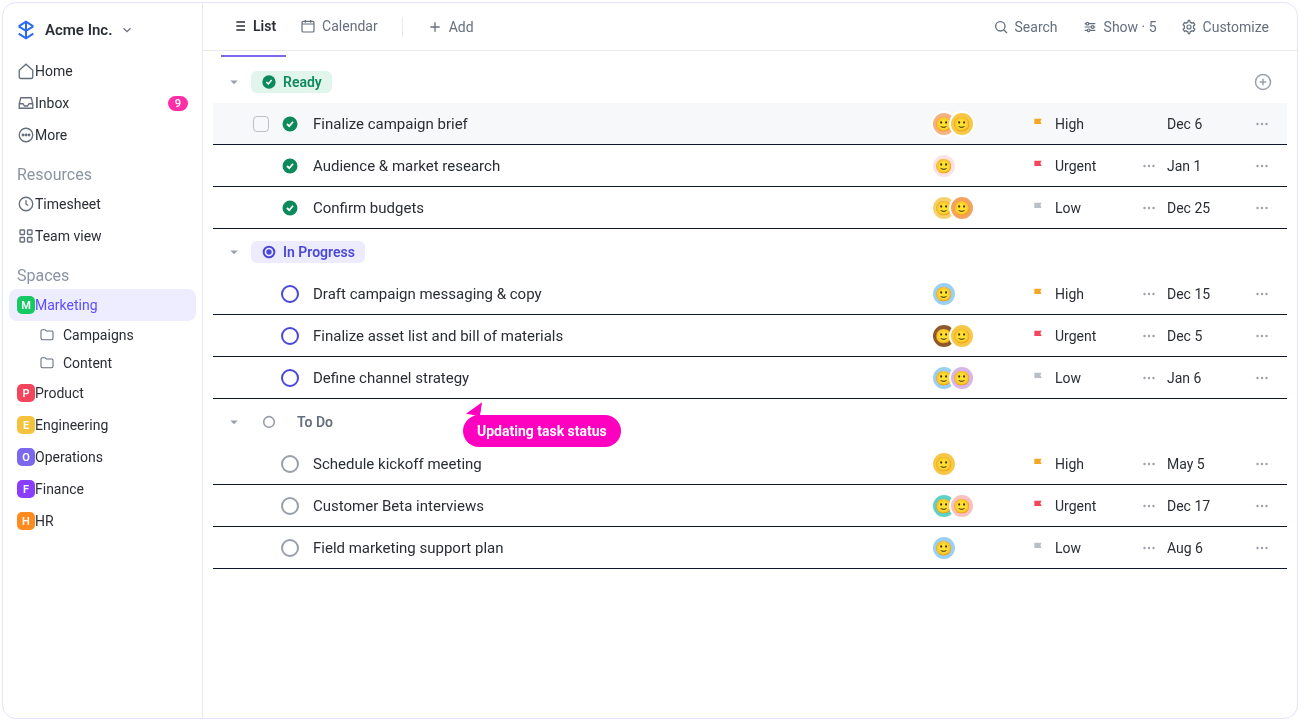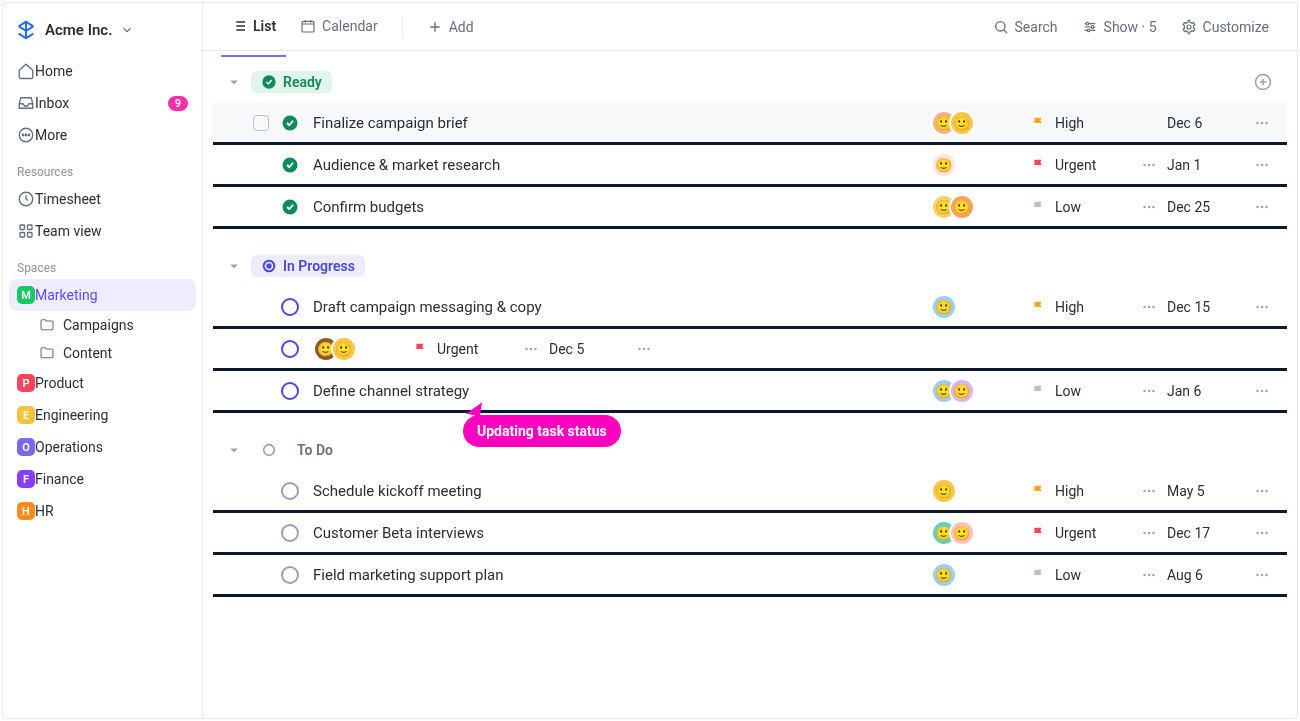--- a/index.html
+++ b/index.html
@@ -1,49 +1,49 @@
 <!DOCTYPE html>
 <html><head>
 <meta charset="utf-8">
 <style>
 * { box-sizing: border-box; margin: 0; padding: 0; }
 body { font-family: -apple-system, BlinkMacSystemFont, "Segoe UI", Roboto, sans-serif; font-size: 14px; color: #2a2e34; background: #fff; }
-.app { width: 1296px; height: 717px; margin: 2px; border: 1px solid #e4e4ff; border-radius: 4px; overflow: hidden; display: flex; background: #fff; position: relative; }
+.app { width: 1296px; height: 717px; margin: 2px; border: 1px solid #e4e4ff; border-radius: 14px; overflow: hidden; display: flex; background: #fff; position: relative; }
 .app::before { content:""; position:absolute; inset:-1px; border-radius:15px; background:linear-gradient(120deg,#4bd6e6,#a37bf0,#ff00c0); z-index:-1;}
 .sidebar { width: 200px; border-right: 1px solid #e8eaed; display: flex; flex-direction: column; padding: 10px 6px; }
 .ws-head { display:flex; align-items:center; gap:8px; padding:6px 6px 14px; }
 .ws-logo { width:22px; height:22px; color:#2b6af3; }
 .ws-name { font-weight:600; font-size:15px; }
 .chev { width:14px; height:14px; color:#656f7d; }
 .nav-item { display:flex; align-items:center; gap:0; padding:7px 8px; border-radius:8px; color:#2a2e34; cursor:pointer; }
 .nav-item .icon { width:18px; height:18px; color:#656f7d; }
 .nav-item.active { background:#eeedff; color:#5c4dff; }
 .badge { margin-left:auto; background:#ff2fa8; color:#fff; font-size:11px; font-weight:600; border-radius:10px; padding:1px 7px; }
-.sec-label { font-size:12px; color:#8b94a3; padding:14px 8px 4px; }
+.sec-label { font-size:16px; color:#8b94a3; padding:14px 8px 4px; }
 .space-chip { width:18px; height:18px; border-radius:5px; display:flex; align-items:center; justify-content:center; font-size:11px; font-weight:600; color:#fff; }
 .sub-item { display:flex; align-items:center; gap:8px; padding:6px 8px 6px 30px; border-radius:8px; cursor:pointer; color:#2a2e34;}
 .sub-item .icon { width:16px; height:16px; color:#656f7d; }
 .main { flex:1; display:flex; flex-direction:column; }
 .toolbar { height:48px; border-bottom:1px solid #e8eaed; display:flex; align-items:center; padding:0 18px; gap:4px; }
 .tab { display:flex; align-items:center; gap:6px; padding:0 10px; height:60px; color:#656f7d; cursor:pointer; border-bottom:2px solid transparent; }
 .tab.active { color:#2a2e34; font-weight:600; border-bottom-color:#7b68ee; }
 .tab .icon, .tbtn .icon { width:16px; height:16px; }
 .tsep { width:1px; height:20px; background:#e8eaed; margin:0 10px; }
 .tbtn { display:flex; align-items:center; gap:6px; padding:6px 10px; color:#656f7d; cursor:pointer; border-radius:6px; }
 .spacer { flex:1; }
 .content { flex:1; overflow:auto; padding:16px 10px 40px 10px; position:relative;}
-.group { margin-bottom: 22px; }
+.group { margin-bottom: 8px; }
 .ghead { display:flex; align-items:center; gap:8px; padding:4px 0 10px 12px; }
 .caret { width:18px; height:18px; color:#9aa0aa; cursor:pointer; }
 .gpill { display:inline-flex; align-items:center; gap:6px; padding:3px 10px; border-radius:6px; font-weight:600; font-size:14px;}
 .gpill.ready { background:#e2f5ec; color:#0d8a5b; }
 .gpill.progress { background:#edecfe; color:#4b48d8; }
 .gpill.todo { color:#656f7d;gap:20px; }
 .gplus { margin-left:auto; margin-right:14px; width:20px; height:20px; color:#9aa0aa; cursor:pointer;}
-.row { display:flex; align-items:center; height:42px; border-bottom:3px solid #0f172a; padding-left:40px; padding-right:10px;}
+.row { display:flex; align-items:center; height:42px; border-bottom:1px solid #0f172a; padding-left:40px; padding-right:10px;}
 .row.hover { background:#f7f8fa; }
 .chk { width:16px; height:16px; border:1.6px solid #b9bec7; border-radius:4px; margin-right:12px;}
 .status-dot { width:18px; height:18px; margin-right:14px; flex-shrink:0;}
 .title { flex:1; font-size:15px; }
 .avs { width:100px; display:flex; align-items:center;}
 .av { width:26px; height:26px; border-radius:50%; border:2px solid #fff; margin-right:-8px; display:flex; align-items:center; justify-content:center; font-size:14px;}
 .pri { width:100px; display:flex; align-items:center; gap:8px;}
 .flag { width:16px; height:16px;}
 .act { width:36px; display:flex; justify-content:center; color:#9aa0aa;}
 .date { width:80px; color:#2a2e34;}
@@ -350,20 +350,21 @@
                 <svg width="18" height="18" viewBox="0 0 24 24" fill="currentColor">
                   <circle cx="6" cy="12" r="1.6"></circle>
                   <circle cx="12" cy="12" r="1.6"></circle>
                   <circle cx="18" cy="12" r="1.6"></circle>
                 </svg>
               </div>
             </div>
             <div class="row">
       <span style="width:28px"></span>
       <div class="status-dot prog-ring"></div>
+      <span class="title">Finalize asset list and bill of materials</span>
       <div class="avs">
                 <span class="av" style="background:#8b5a2b">🙂</span>
                 <span class="av" style="background:#f6c748">🙂</span>
               </div>
       <div class="pri">
         <svg class="flag" viewBox="0 0 24 24" fill="#f5455c">
                   <path d="M5 3v18M5 4h11l-2 4 2 4H5"></path>
                 </svg>
         <span>Urgent</span>
       </div>

